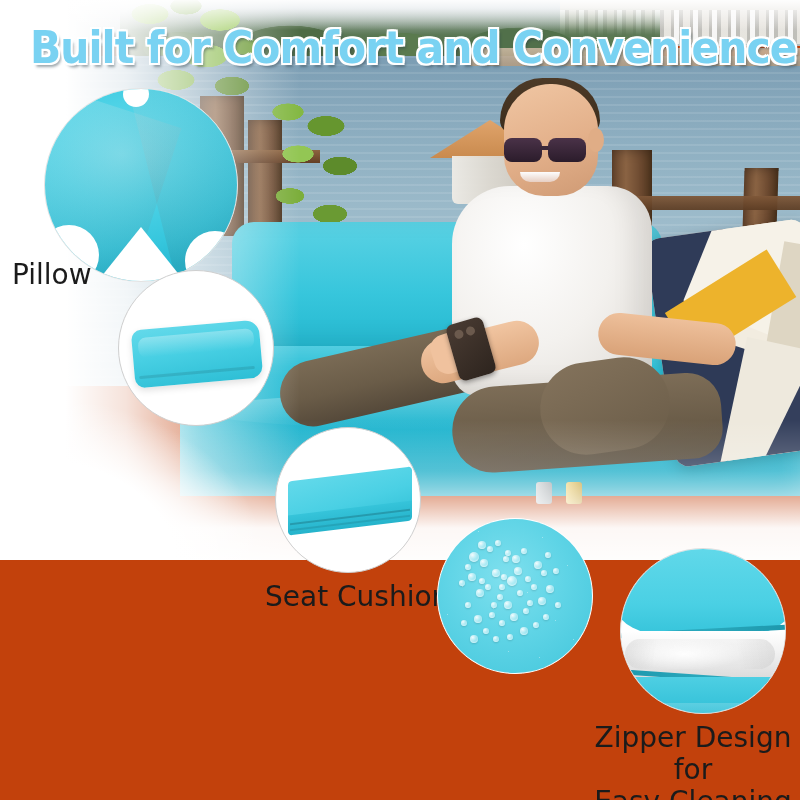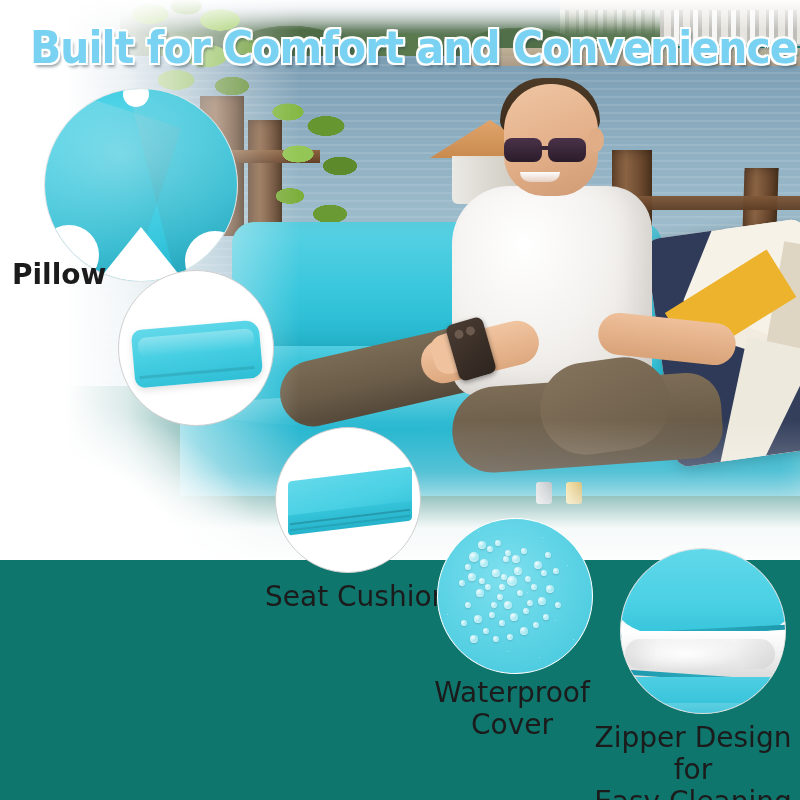--- a/index.html
+++ b/index.html
@@ -2,21 +2,21 @@
 <html><head>
 <meta charset="utf-8">
 <title>Built for Comfort and Convenience</title>
 <style>
   html,body{margin:0;padding:0;background:#fff;}
   body{font-family:"Liberation Sans","DejaVu Sans",sans-serif;}
 
   #stage{
     position:relative;
     width:800px;height:800px;
-    background:#0f766e;
+    background:#c2410c;
     overflow:hidden;
   }
 
   
   .photo{
     position:absolute;
     left:0;top:0;width:800px;height:560px;
     overflow:hidden;
   }
   
@@ -456,21 +456,21 @@
   }
 
   
   .label{
     position:absolute;
     color:#1b1b1b;
     font-family:"DejaVu Sans","Liberation Sans",sans-serif;
     font-weight:normal;
     white-space:pre-line;
   }
-  .lb-pillow{left:12px;top:258px;font-size:28px;font-weight:bold;}
+  .lb-pillow{left:12px;top:258px;font-size:28px;}
   .lb-back  {left:36px;top:446px;font-size:28px;}
   .lb-seat  {left:265px;top:580px;font-size:28px;}
   .lb-water {left:424px;top:677px;font-size:28px;line-height:32px;text-align:center;width:176px;}
   .lb-zip   {left:586px;top:722px;font-size:28px;line-height:32px;text-align:center;width:214px;}
 </style>
 </head>
 <body>
 
 <div id="stage">
 
@@ -621,22 +621,20 @@
           <i style="left:65px;top:37px;width:6px;height:6px;"></i>
           <i style="left:76px;top:48px;width:8px;height:8px;"></i>
           <i style="left:89px;top:81px;width:6px;height:6px;"></i>
           <i style="left:53px;top:83px;width:6px;height:6px;"></i>
           <i style="left:41px;top:59px;width:6px;height:6px;"></i>
           <i style="left:105px;top:95px;width:6px;height:6px;"></i>
           <i style="left:61px;top:65px;width:6px;height:6px;"></i>
         </div>
     </div>
   </div>
-  <div class="label lb-water">Waterproof
-Cover</div>
 
   <div class="callout c-zip">
     <div class="inner">
       <div class="top"></div>
       <div class="teeth-t"></div>
       <div class="fill"></div>
       <div class="teeth-b"></div>
       <div class="bottom"></div>
     </div>
   </div>

